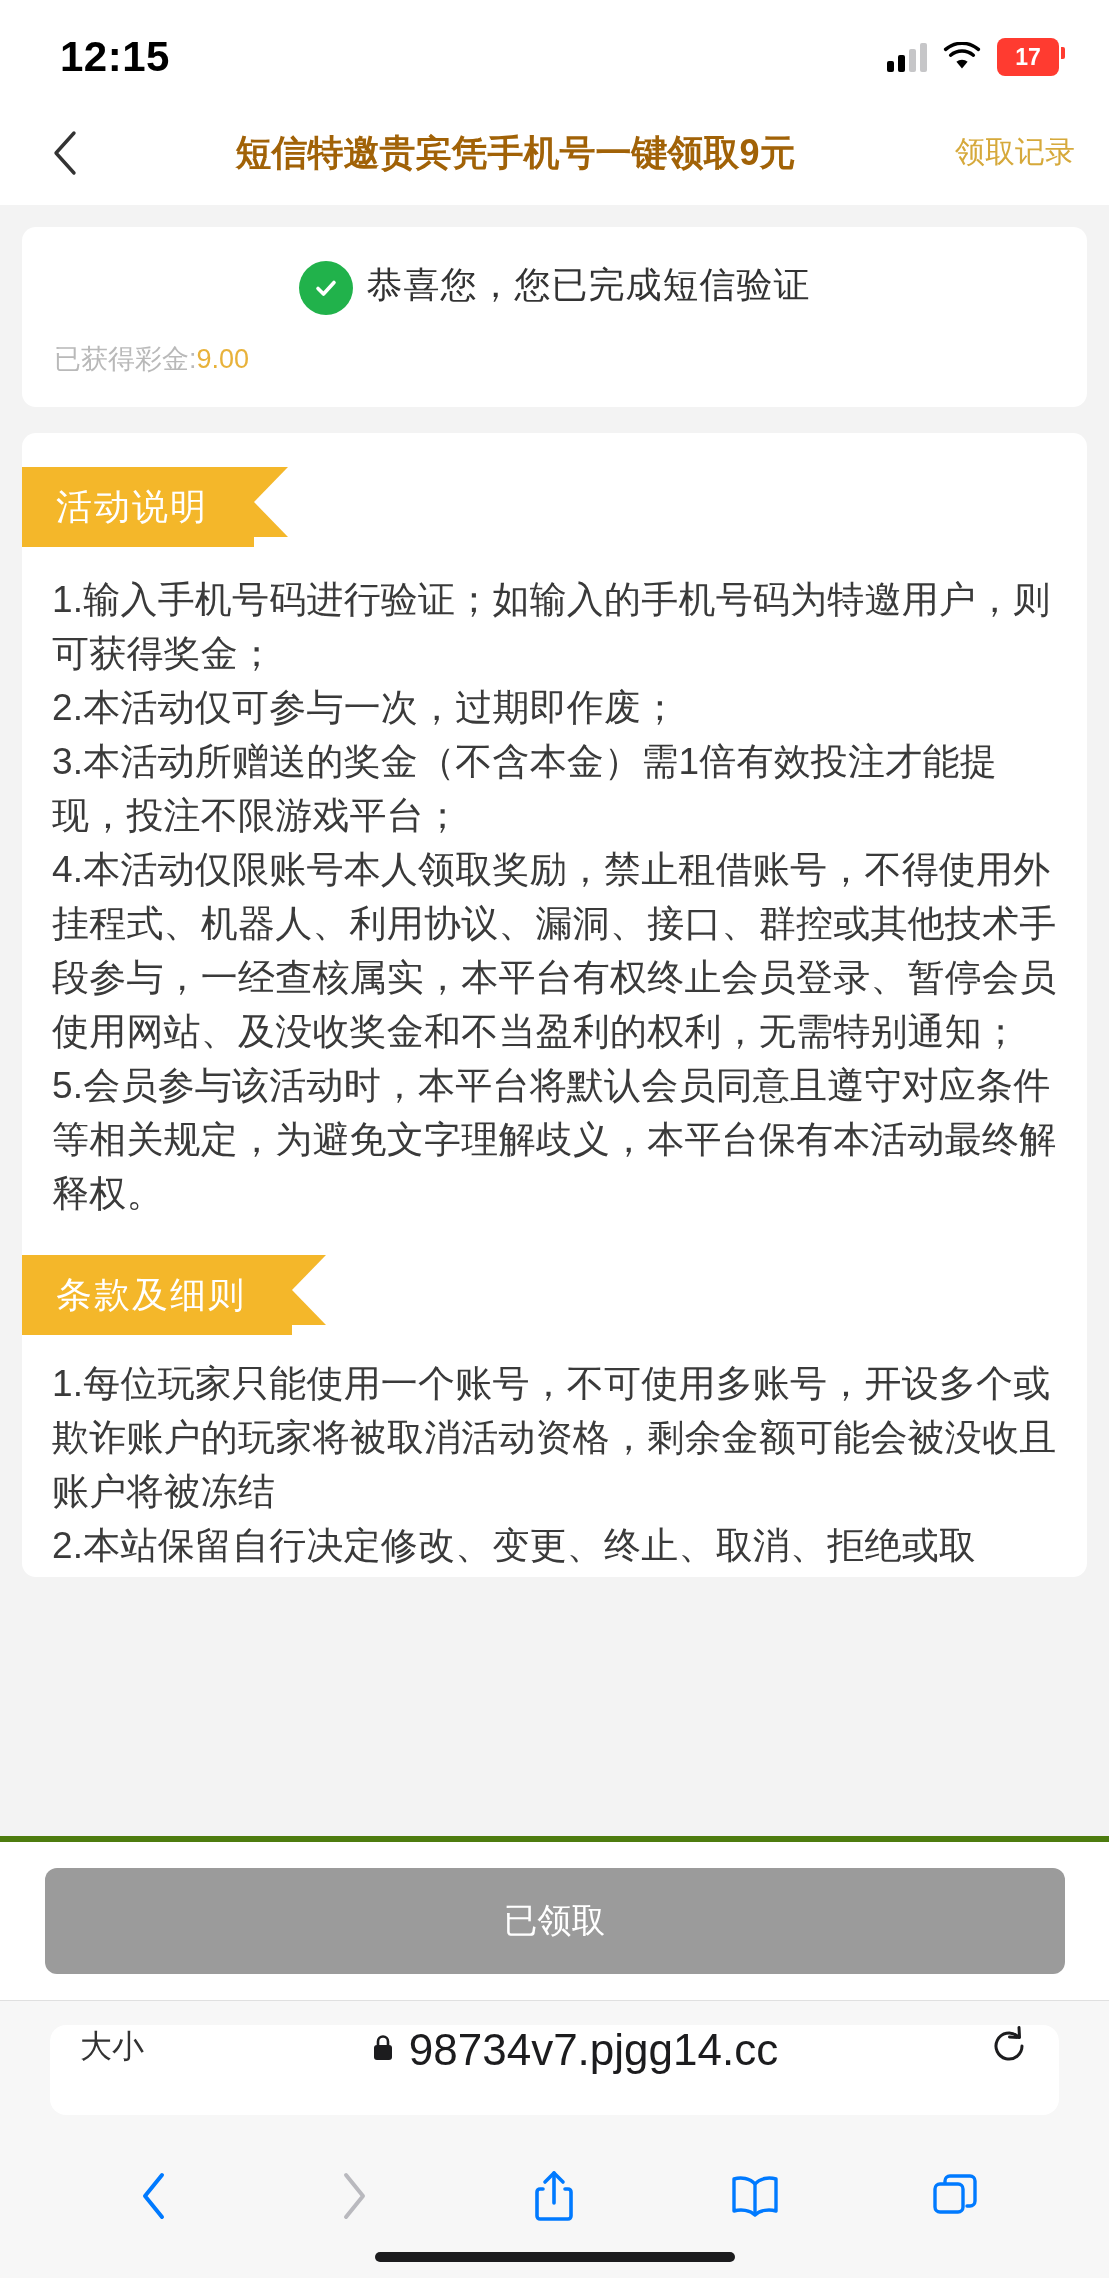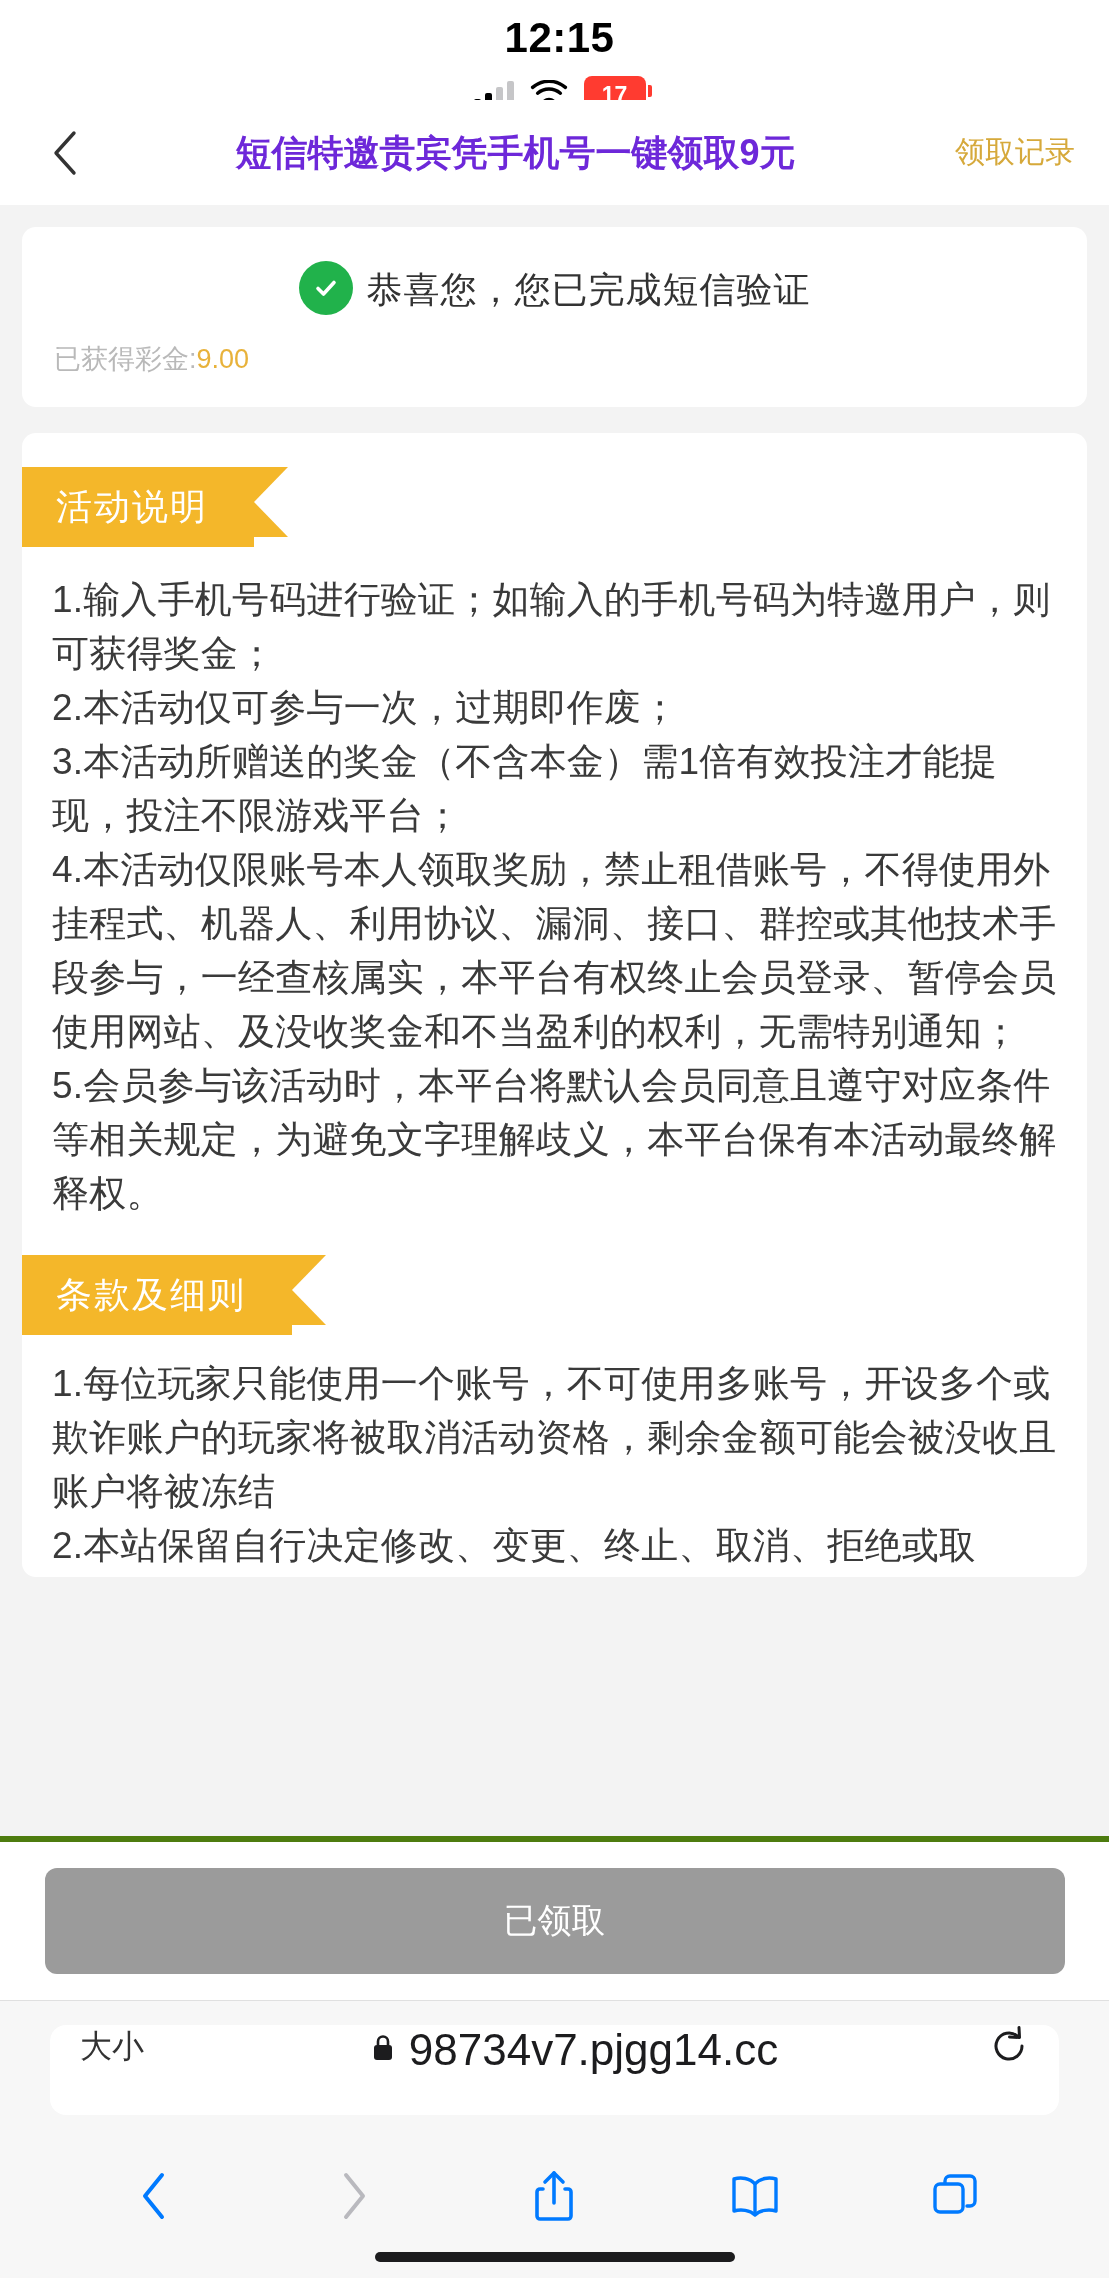--- a/index.html
+++ b/index.html
@@ -15,21 +15,20 @@
   }
 
   
   .status-bar {
     height: 100px;
     display: flex;
     align-items: center;
     justify-content: space-between;
     padding: 0 50px 0 60px;
     background: #ffffff;
-    flex-direction: column;
   }
   .status-time {
     font-size: 42px;
     font-weight: 600;
     color: #000;
     letter-spacing: 0.5px;
     padding-top: 14px;
   }
   .status-right {
     display: flex;
@@ -99,21 +98,21 @@
     align-items: center;
     justify-content: center;
     flex: 0 0 auto;
   }
   .back-arrow svg { display: block; }
   .header-title {
     flex: 1;
     text-align: center;
     font-size: 36px;
     line-height: 48px;
-    color: #6d28d9;
+    color: #a16207;
     font-weight: 600;
     padding: 0 10px;
   }
   .header-action {
     flex: 0 0 auto;
     font-size: 30px;
     color: #d6a93b;
     width: 150px;
     text-align: right;
     padding-right: 6px;
@@ -132,21 +131,21 @@
   }
 
   .card {
     background: #ffffff;
     border-radius: 14px;
     padding: 34px 32px 30px 32px;
     margin-bottom: 26px;
   }
   .success-row {
     display: flex;
-    align-items: flex-end;
+    align-items: flex-start;
     justify-content: center;
     gap: 14px;
   }
   .check-circle {
     width: 54px;
     height: 54px;
     border-radius: 50%;
     background: #21b24b;
     display: flex;
     align-items: center;

